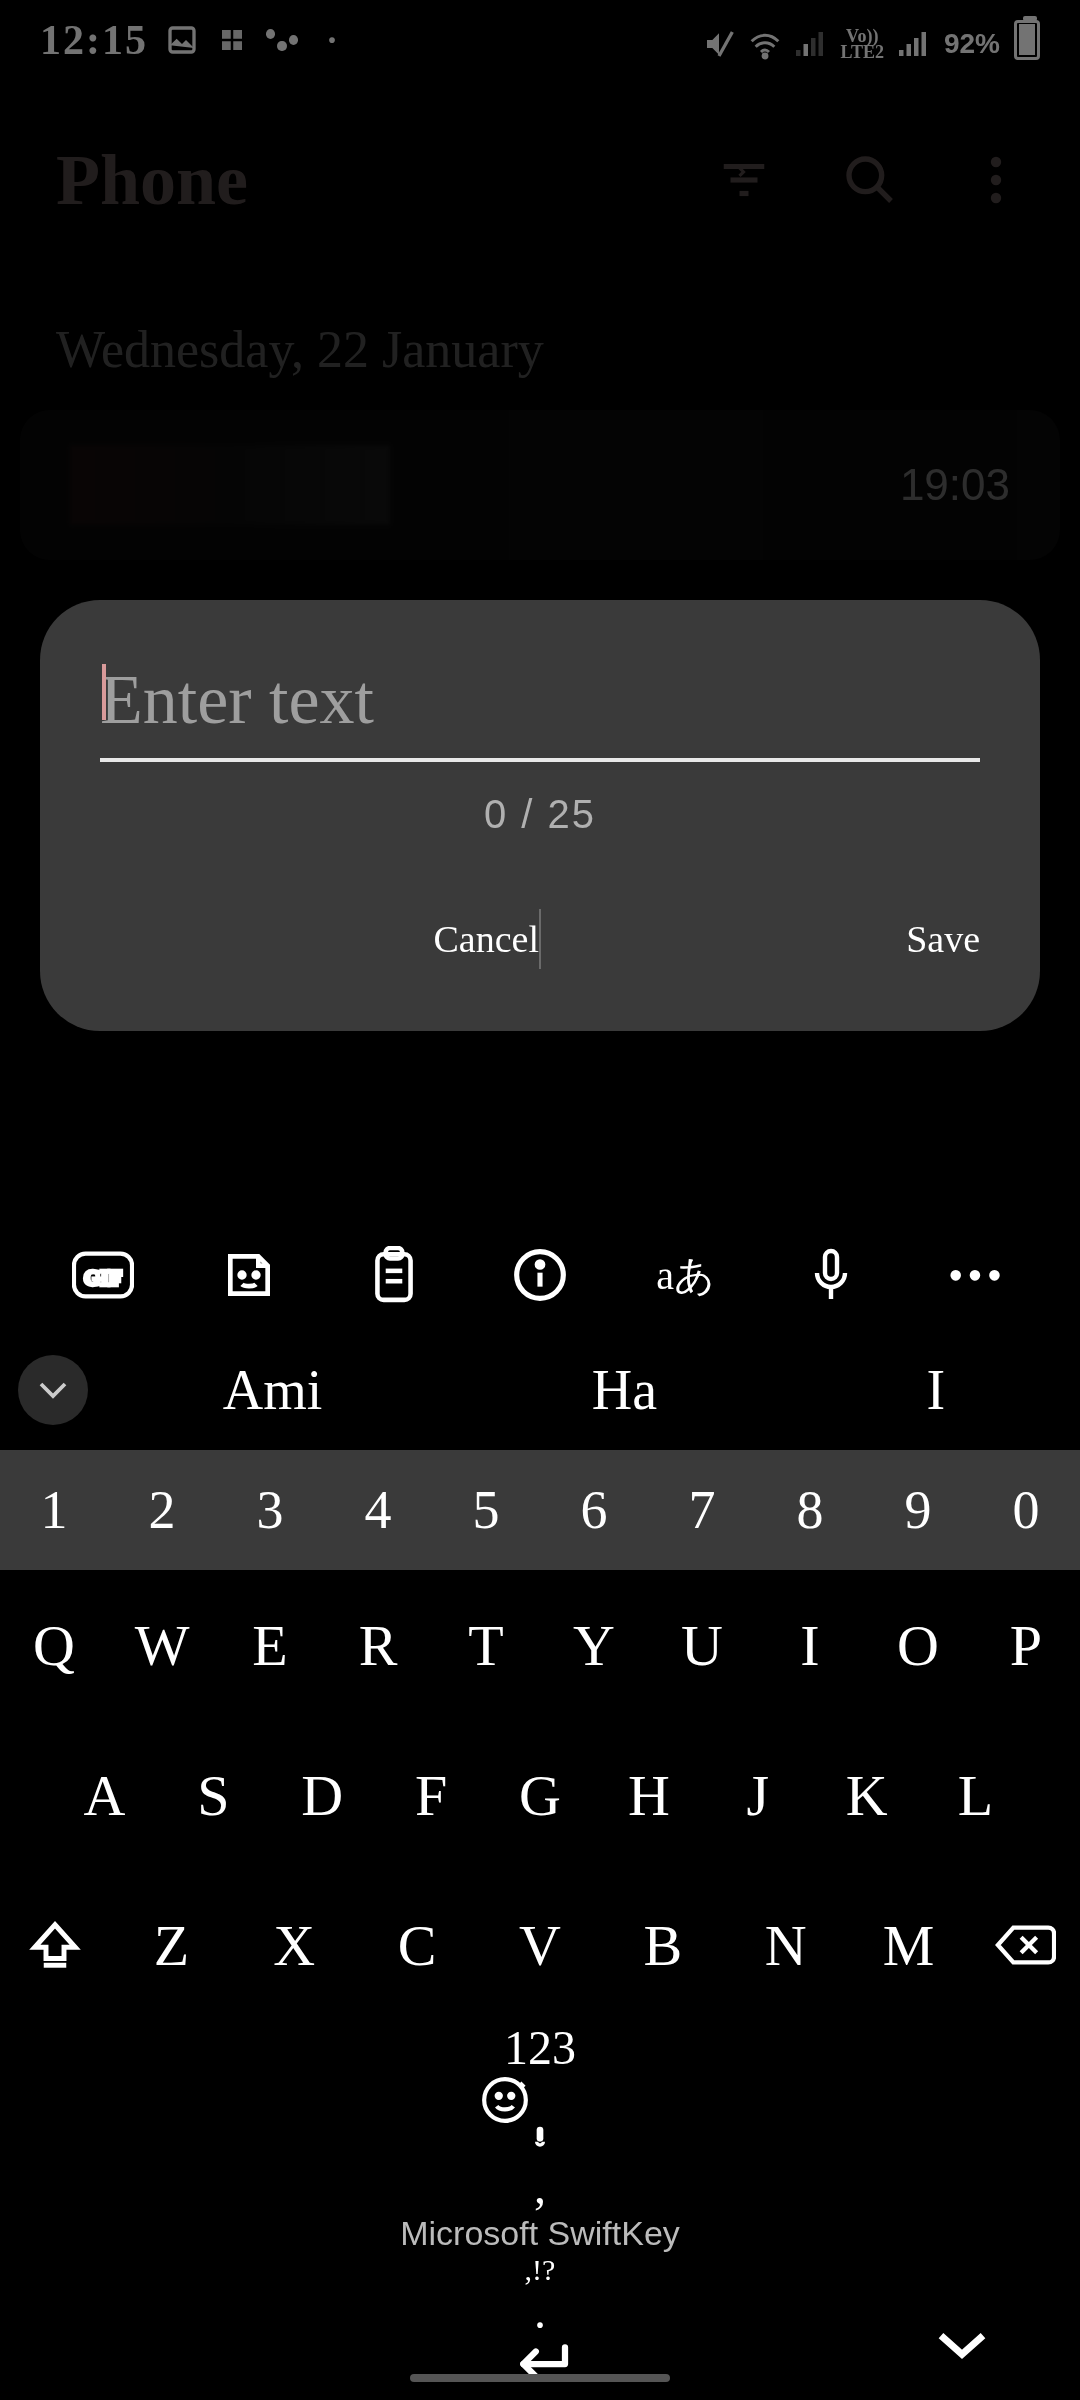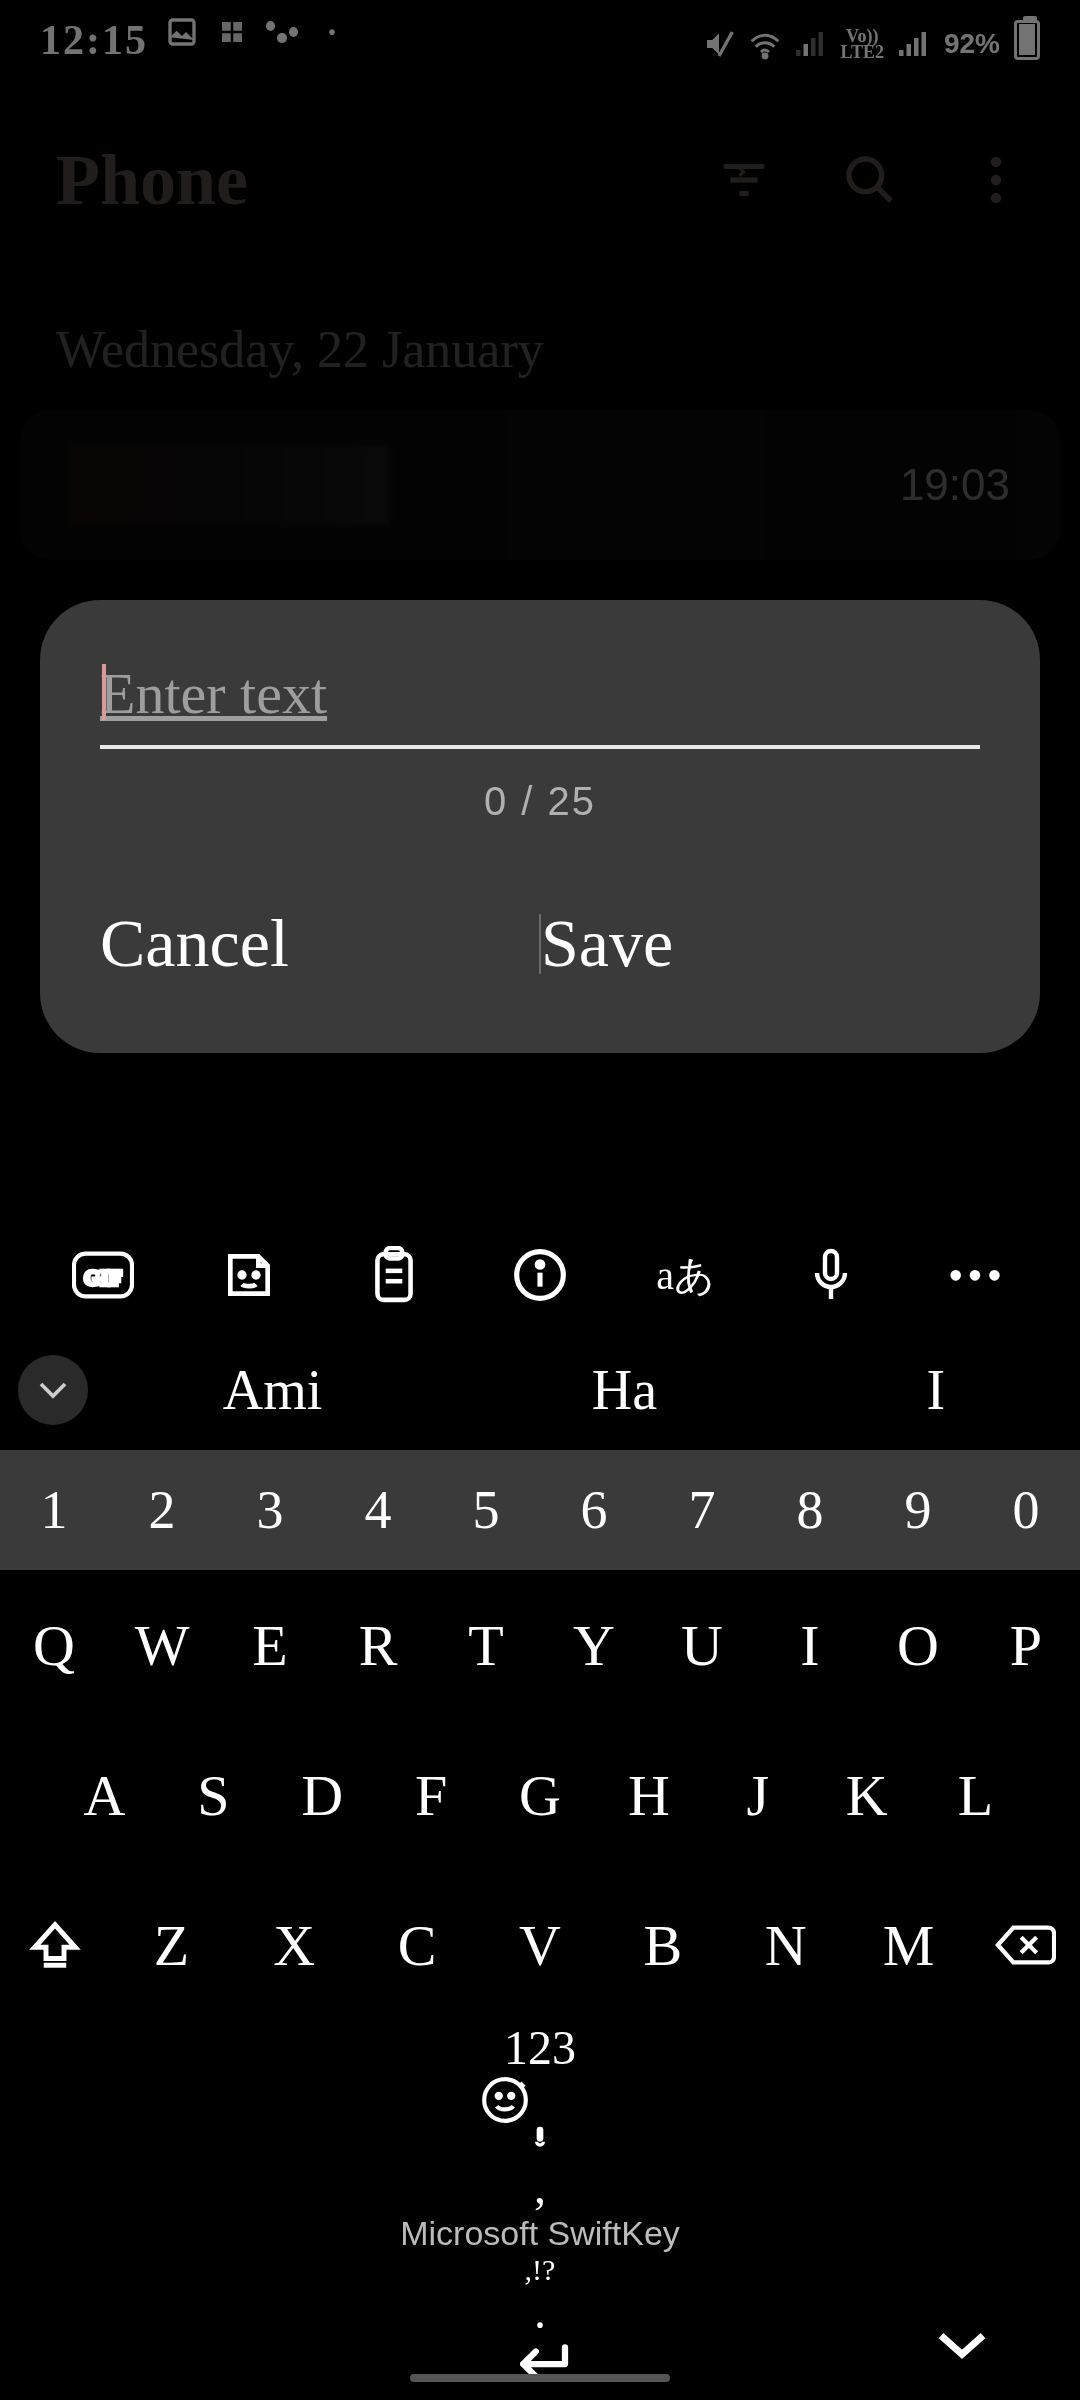--- a/index.html
+++ b/index.html
@@ -16,21 +16,21 @@
   .status-bar {
     position: absolute; top: 0; left: 0; right: 0;
     height: 80px;
     display: flex; justify-content: space-between; align-items: center;
     padding: 0 40px;
     font-family: "Segoe UI", sans-serif;
     font-weight: 600;
     font-size: 38px;
     color: #fff;
   }
-  .status-left { display: flex; align-items: flex-start; gap: 18px; }
+  .status-left { display: flex; align-items: center; gap: 18px; }
   .status-right { display: flex; align-items: flex-end; gap: 14px; }
   .status-time { font-family: "Segoe Script", cursive; font-size: 42px; letter-spacing: 2px;}
   .small-icon { width: 32px; height: 32px; display: inline-flex; align-items: center; justify-content: center; }
   .dots3 { display: flex; gap: 2px; }
   .dots3 span { width: 10px; height: 10px; background:#fff; border-radius:50%; }
   .dots3 span:first-child{transform:translateY(-6px);}
   .dots3 span:nth-child(2){transform:translateY(6px);}
   .battery-box { display:inline-block; width:26px; height:40px; border:3px solid #fff; border-radius:4px; position:relative; }
   .battery-box::before{content:"";position:absolute;top:-7px;left:6px;width:14px;height:5px;background:#fff;border-radius:2px;}
   .battery-fill{position:absolute;left:2px;right:2px;bottom:2px;height:90%;background:#fff;}
@@ -69,24 +69,24 @@
   .dialog {
     position:absolute; left:40px; right:40px; top:600px;
     background:#3a3a3a;
     border-radius:60px;
     padding:60px 60px 40px 60px;
   }
   .dialog-title{font-size:62px;margin-bottom:70px;}
   .input-wrap{position:relative;border-bottom:4px solid #e8e8e8;padding-bottom:18px;}
   .caret{position:absolute;left:2px;top:4px;width:4px;height:56px;background:#d99a9a;animation:blink 1s steps(1) infinite;}
   @keyframes blink{50%{opacity:0;}}
-  .placeholder{font-size:58px;color:#9e9e9e;text-decoration:underline;}
+  .placeholder{font-size:70px;color:#9e9e9e;}
   .char-count{text-align:center;font-size:40px;color:#b0b0b0;margin-top:30px;font-family:"Segoe UI",sans-serif;letter-spacing:2px;}
   .dialog-buttons{display:flex;margin-top:50px;align-items:center;}
-  .dlg-btn{flex:1;text-align:left;font-size:68px;padding:30px 0;}
+  .dlg-btn{flex:1;text-align:right;font-size:38px;padding:30px 0;}
   .dlg-sep{width:2px;height:60px;background:#6a6a6a;}
 
   
   .keyboard{position:absolute;left:0;right:0;bottom:0;top:1220px;background:#000;}
   .kb-toolbar{height:110px;display:flex;align-items:center;justify-content:space-around;padding:0 30px;}
   .tb-icon{width:64px;height:64px;display:flex;align-items:center;justify-content:center;color:#fff;}
   .suggestion-row{height:120px;display:flex;align-items:center;}
   .collapse-btn{width:70px;height:70px;border-radius:50%;background:#2a2a2a;margin-left:18px;display:flex;align-items:center;justify-content:center;}
   .suggestions{flex:1;display:flex;justify-content:space-around;align-items:center;font-size:56px;}
   .num-row{height:120px;background:#3a3a3a;display:flex;align-items:center;}

